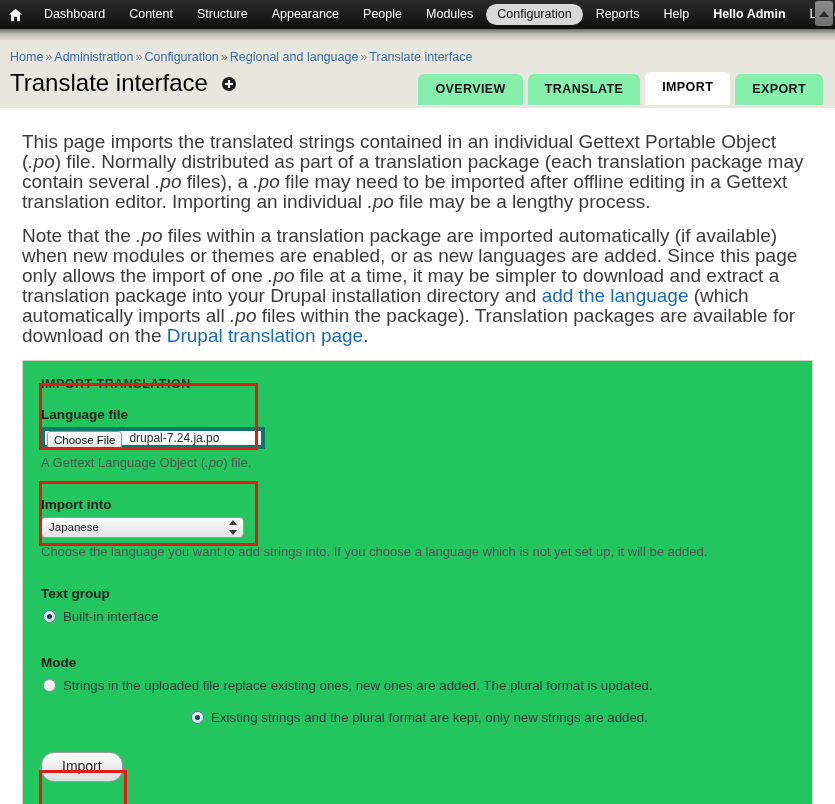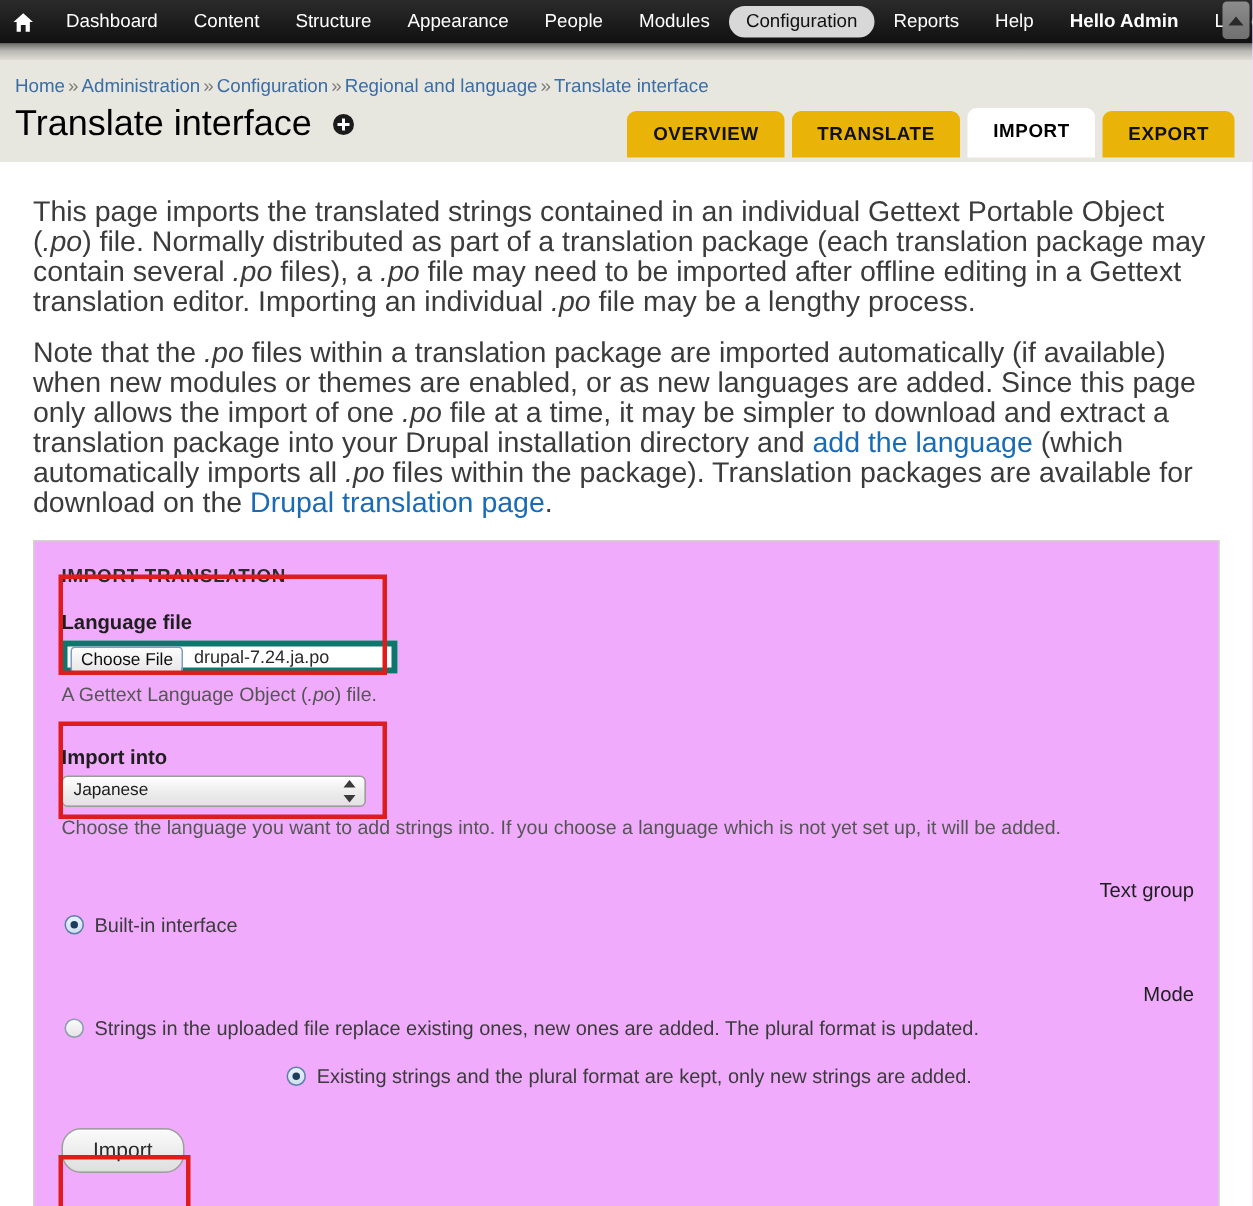--- a/index.html
+++ b/index.html
@@ -135,21 +135,21 @@
     position: absolute;
     right: 12px;
     top: 6px;
     display: flex;
     align-items: flex-end;
   }
   .tab {
     font-size: 12.5px;
     font-weight: bold;
     color: #111111;
-    background: #eab308;
+    background: #86efac;
     padding: 8px 17px 9px 17px;
     border-radius: 6px 6px 0 0;
     margin-left: 5px;
     letter-spacing: 0.4px;
     text-decoration: none;
     line-height: 14px;
   }
   .tab.active {
     background: #ffffff;
     color: #000000;
@@ -167,21 +167,21 @@
     line-height: 20px;
     color: #3b3b3b;
     margin: 8px 0 14px 0;
   }
   #content p.intro a { color: #1a6bb5; text-decoration: none; }
   #content p.intro em { font-style: italic; }
 
   
   #import-fieldset {
     border: 1px solid #d2d2cc;
-    background: #f0abfc;
+    background: #22c55e;
     margin: 14px 0 0 0;
     padding: 12px 16px 22px 16px;
     position: relative;
   }
   #import-fieldset .legend {
     font-size: 12.5px;
     font-weight: bold;
     letter-spacing: 0.5px;
     color: #2b2b2b;
     margin: 4px 0 16px 2px;
@@ -307,24 +307,23 @@
   }
   .radio-label {
     font-size: 13.3px;
     color: #3b3b3b;
     line-height: 17px;
   }
 
   .group-block { margin: 0 0 6px 2px; }
   .group-title {
     font-size: 13.5px;
-    font-weight: normal;
+    font-weight: bold;
     color: #1e1e1e;
     margin-bottom: 7px;
-    text-align: right;
   }
 
   
   .submit-btn {
     font-size: 14px;
     color: #2a2a2a;
     background: linear-gradient(to bottom, #fbfbfb 0%, #ededed 50%, #dedede 100%);
     border: 1px solid #9e9e9e;
     border-radius: 13px;
     padding: 5px 20px 6px 20px;

